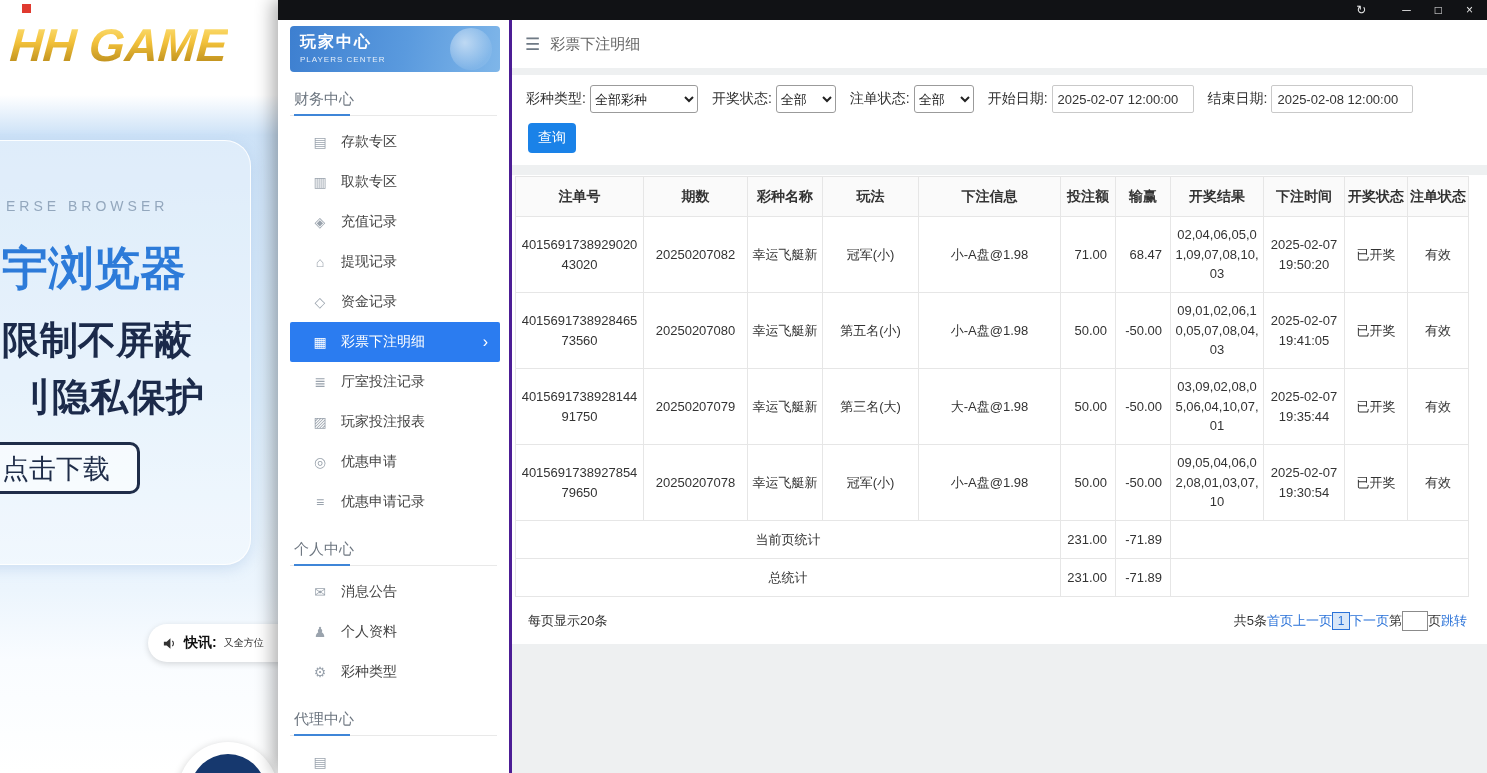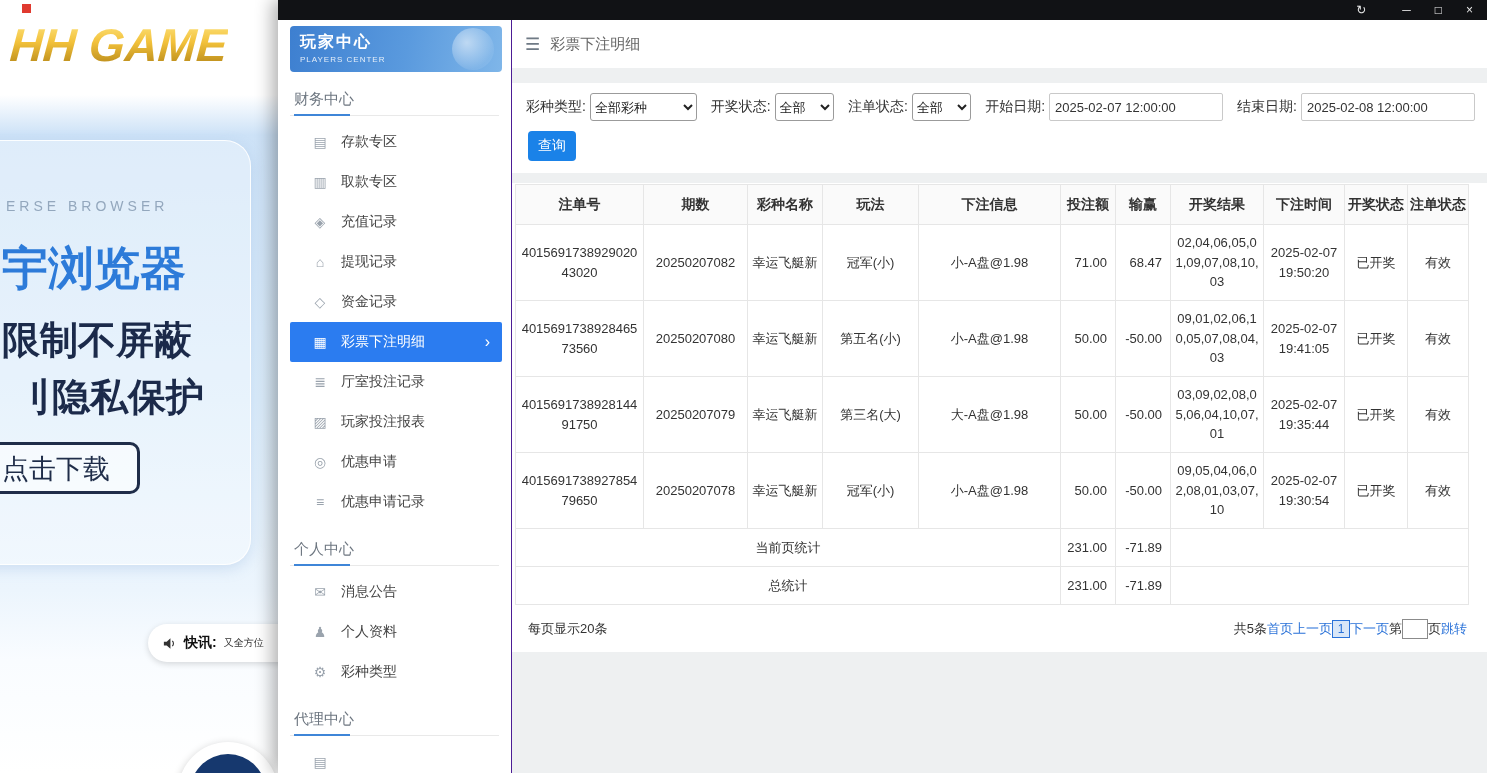--- a/index.html
+++ b/index.html
@@ -54,21 +54,21 @@
   }
   .titlebar {
     height:20px; background:#111215; flex:0 0 20px;
     display:flex; align-items:center; justify-content:flex-end; gap:24px; padding-right:14px;
   }
   .tb-ico { color:#e9e9e9; font-size:12px; line-height:12px; cursor:pointer; }
   .tb-refresh { margin-right:12px; }
   .modal-body { flex:1; display:flex; min-height:0; }
 
   
-  .sidebar { width:234px; flex:0 0 234px; background:#fff; border-right:1px solid #4c1d95; overflow:hidden; }
+  .sidebar { width:234px; flex:0 0 234px; background:#fff; border-right:3px solid #4c1d95; overflow:hidden; }
   .sidebar-header {
     margin:6px 9px 8px 12px; height:46px; border-radius:4px; position:relative; overflow:hidden;
     background:linear-gradient(100deg,#3d7fd0 0%,#5a9ade 55%,#7fb6e9 100%);
     color:#fff; padding:6px 10px;
   }
   .sh-title { font-size:16px; font-weight:bold; letter-spacing:2px; }
   .sh-sub   { font-size:8px; letter-spacing:1px; opacity:0.85; margin-top:2px; }
   .globe {
     position:absolute; right:8px; top:2px; width:42px; height:42px; border-radius:50%;
     background:radial-gradient(circle at 35% 35%, rgba(255,255,255,0.55), rgba(255,255,255,0.08) 70%);
@@ -85,28 +85,28 @@
   .side-item.active { background:#2b7cf0; color:#fff; }
   .side-item.active .si-icon { color:#fff; }
   .si-chevron { margin-left:auto; padding-right:12px; font-size:16px; color:#fff; }
 
   
   .main { flex:1; min-width:0; display:flex; flex-direction:column; }
   .main-topbar { height:48px; flex:0 0 48px; background:#fff; display:flex; align-items:center; gap:10px; padding-left:13px; }
   .hamburger { font-size:17px; color:#6f7a85; cursor:pointer; }
   .page-title { font-size:15px; color:#666; }
 
-  .filter-card { margin-top:15px; background:#fff; padding:10px 12px 12px; }
+  .filter-card { margin-top:7px; background:#fff; padding:10px 12px 12px; }
   .filter-row { display:flex; align-items:center; flex-wrap:nowrap; }
   .f-label { font-size:14px; color:#333; margin:0 4px 0 14px; white-space:nowrap; }
   .f-label:first-child { margin-left:2px; }
   .f-select { height:28px; font-size:13px; color:#222; border:1px solid #9b9b9b; border-radius:3px; background:#fff; }
   .sel-lottery { width:108px; }
   .sel-small { width:60px; }
-  .f-input { height:28px; width:174px; border:1px solid #c9c9c9; border-radius:2px; font-size:13px; color:#333; padding:0 5px; }
+  .f-input { height:28px; width:142px; border:1px solid #c9c9c9; border-radius:2px; font-size:13px; color:#333; padding:0 5px; }
   .query-btn {
     margin:10px 0 0 4px; width:48px; height:30px; border:none; border-radius:4px;
     background:#1a82e8; color:#fff; font-size:14px; cursor:pointer;
   }
 
   .table-card { margin-top:10px; background:#fff; padding:1px 18px 1px 3px; }
   table.bet-table { border-collapse:collapse; table-layout:fixed; width:953px; }
   .bet-table th, .bet-table td { border:1px solid #e6e6e6; text-align:center; color:#333; overflow:hidden; }
   .bet-table th { height:40px; font-size:14px; font-weight:bold; background:#fafafa; padding:0 2px; }
   .bet-table td { font-size:13px; line-height:1.5; padding:4px 3px; }

